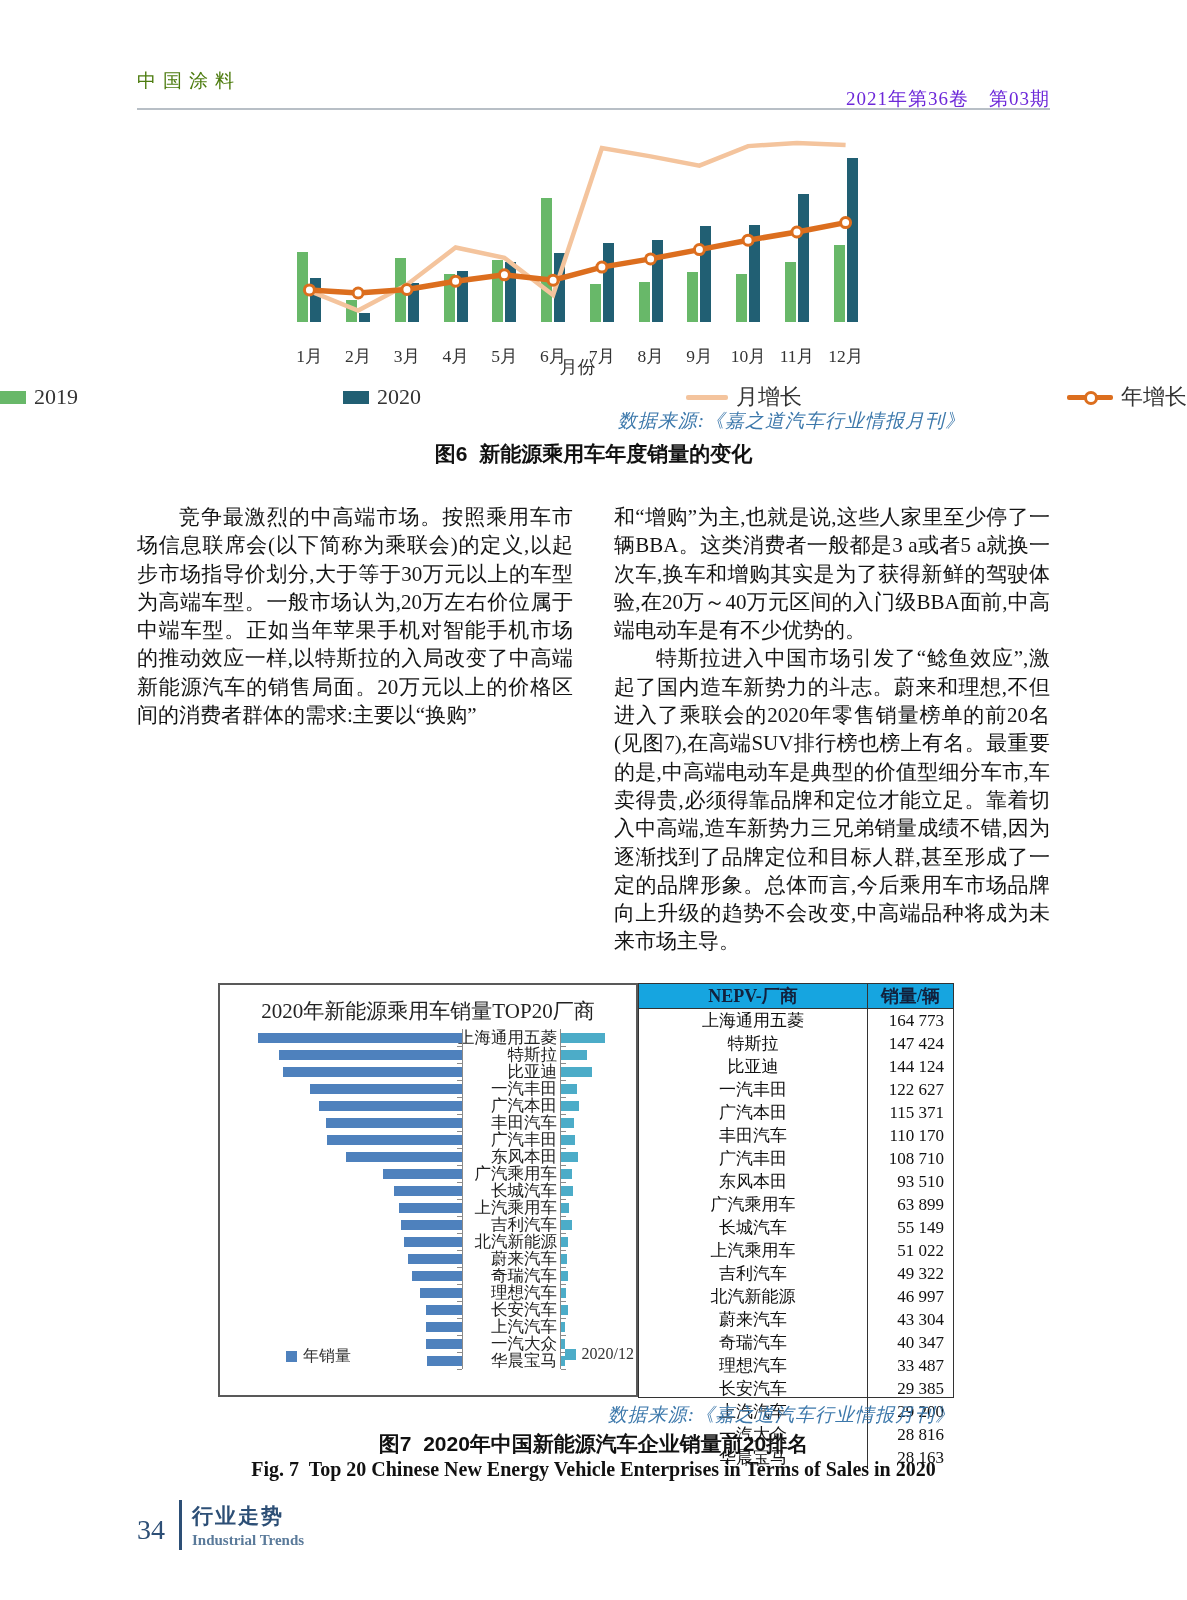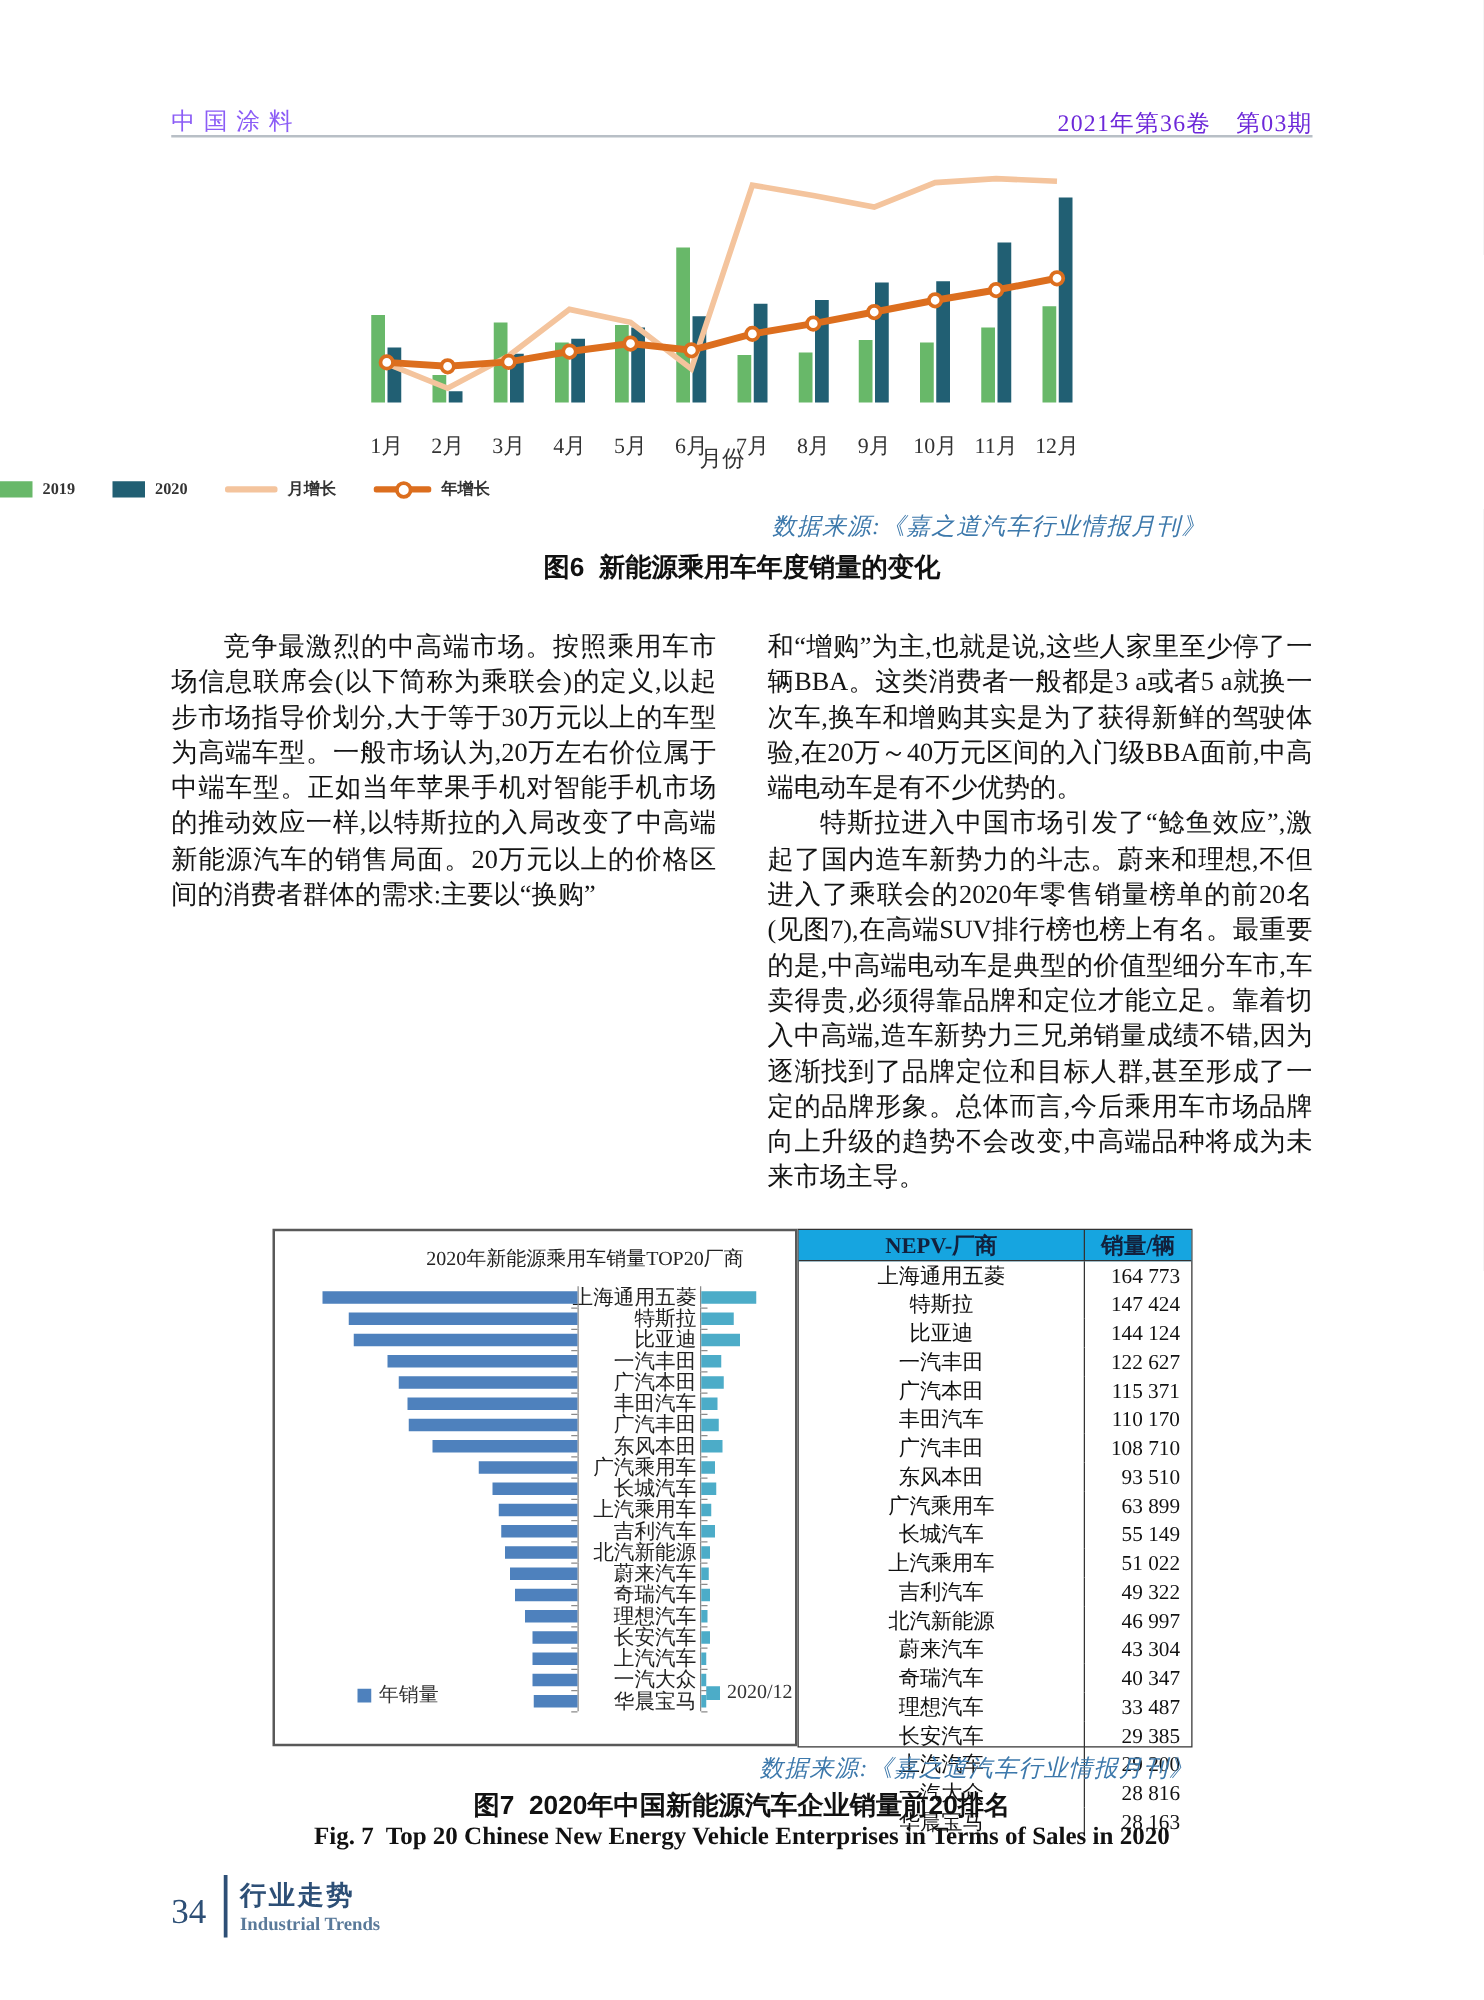--- a/index.html
+++ b/index.html
@@ -1,33 +1,33 @@
 <!DOCTYPE html>
 <html><head>
 <meta charset="utf-8">
 <style>
   html,body{margin:0;padding:0;background:#e8e8e8;}
   .page{position:relative;width:1187px;height:1600px;background:#ffffff;margin:0 auto;
         font-family:"Liberation Serif", serif;color:#1a1a1a;overflow:hidden;}
 
   
-  .hdr-left{position:absolute;left:137px;top:84px;font-size:19px;color:#8b5cf6;letter-spacing:7px;}
+  .hdr-left{position:absolute;left:137px;top:68px;font-size:19px;color:#4d7c0f;letter-spacing:7px;}
   .hdr-right{position:absolute;right:137px;top:86px;font-size:19px;color:#6d28d9;letter-spacing:1px;}
   .hdr-rule{position:absolute;left:137px;right:137px;top:108px;height:2px;background:#b8bfc6;}
 
   
   .fig6{position:absolute;left:285px;top:115px;width:585px;height:207px;}
   .fig6-bars{position:absolute;inset:0;display:flex;}
   .bar-group{flex:1;display:flex;align-items:flex-end;justify-content:center;gap:2px;}
   .bar{width:11px;}
   .fig6-svg{position:absolute;inset:0;overflow:visible;}
   .fig6-months{position:absolute;left:285px;top:344px;width:585px;display:flex;}
   .fig6-months span{flex:1;text-align:center;font-size:17.5px;color:#333;}
   .fig6-xlabel{position:absolute;left:285px;top:355px;width:585px;text-align:center;font-size:18px;color:#333;font-family:Liberation Mono, monospace;}
-  .fig6-legend{position:absolute;left:0;top:382px;width:100%;display:flex;justify-content:flex-start;gap:30px;align-items:center;font-size:13px;color:#333;font-weight:bold;}
+  .fig6-legend{position:absolute;left:0;top:382px;width:100%;display:flex;justify-content:space-between;gap:30px;align-items:center;font-size:22px;color:#333;}
   .lg-item{display:flex;align-items:center;gap:8px;}
   .sw-rect{width:26px;height:13px;display:inline-block;}
   .sw-line{width:42px;height:5px;border-radius:2px;display:inline-block;}
   .sw-line-mk{position:relative;width:46px;height:5px;border-radius:2px;display:inline-block;}
   .sw-line-mk i{position:absolute;left:17px;top:-4px;width:8px;height:8px;background:#fff;border:3px solid #dc6e1e;border-radius:50%;}
 
   .src{position:absolute;font-size:19px;font-style:italic;color:#3c78ab;letter-spacing:1px;}
   .src1{top:408px;right:222px;}
   .src2{top:1402px;right:232px;}
 
@@ -40,21 +40,21 @@
   
   .col{position:absolute;top:503px;width:436px;height:478px;overflow:hidden;
        font-size:21px;line-height:28.3px;text-align:justify;color:#141414;}
   .col p{margin:0;}
   .col p.indent{text-indent:2em;}
   .col-left{left:137px;}
   .col-right{left:614px;}
 
   
   .f7-box{position:absolute;left:218px;top:983px;width:420px;height:414px;border:2px solid #595959;box-sizing:border-box;background:#fff;}
-  .f7-title{position:absolute;top:12px;left:0;width:100%;text-align:center;font-size:16px;color:#222;padding-left:40px;}
+  .f7-title{position:absolute;top:12px;left:0;width:100%;text-align:center;font-size:21px;color:#222;}
   .f7-rows{position:absolute;top:44px;left:10px;right:6px;}
   .f7-row{display:flex;height:17px;align-items:center;}
   .f7-left{width:232px;height:100%;border-right:1.5px solid #8a8a8a;position:relative;display:flex;justify-content:flex-end;align-items:center;}
   .f7-left .hbar{height:10px;background:#4e81bd;}
   .f7-left .tick{position:absolute;right:0;bottom:-0.5px;width:5px;height:1px;background:#8a8a8a;}
   .f7-label{width:98px;height:100%;border-right:1.5px solid #8a8a8a;box-sizing:border-box;
             display:flex;align-items:center;justify-content:flex-end;padding-right:3px;
             font-size:16.5px;color:#222;white-space:nowrap;}
   .f7-right{flex:1;height:100%;position:relative;display:flex;align-items:center;}
   .f7-right .hbar{height:10px;background:#4cacc8;}

